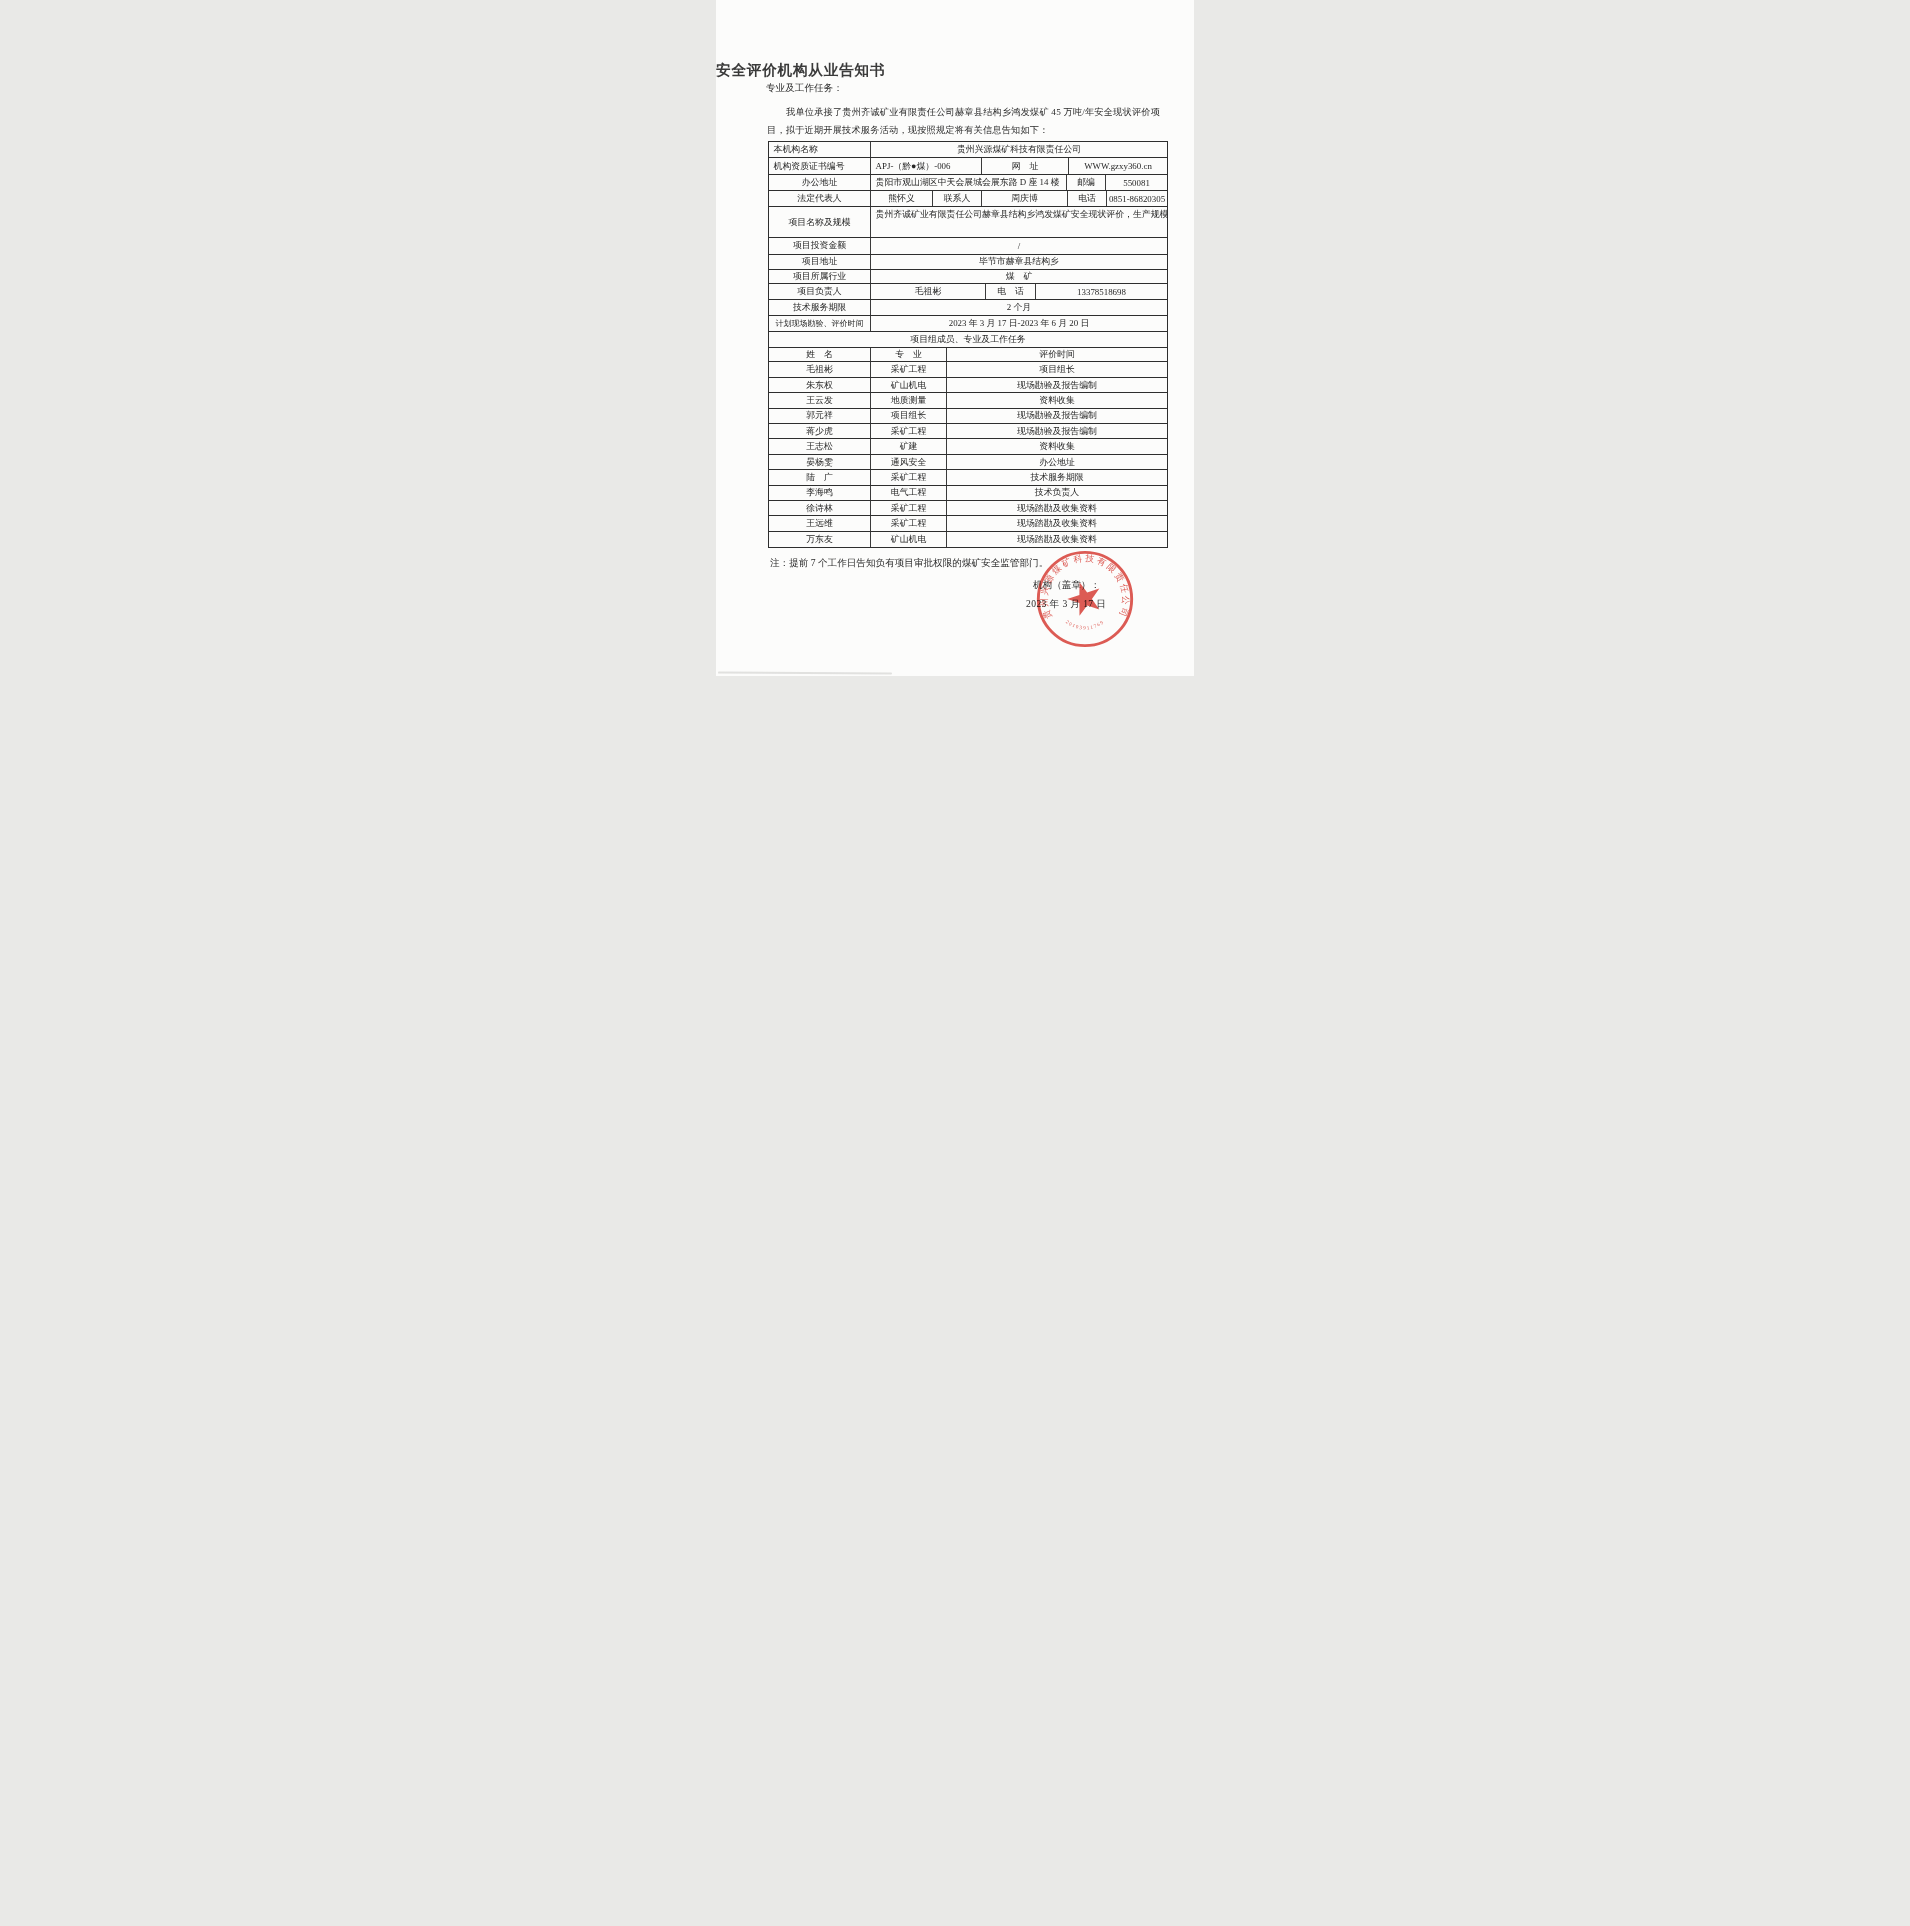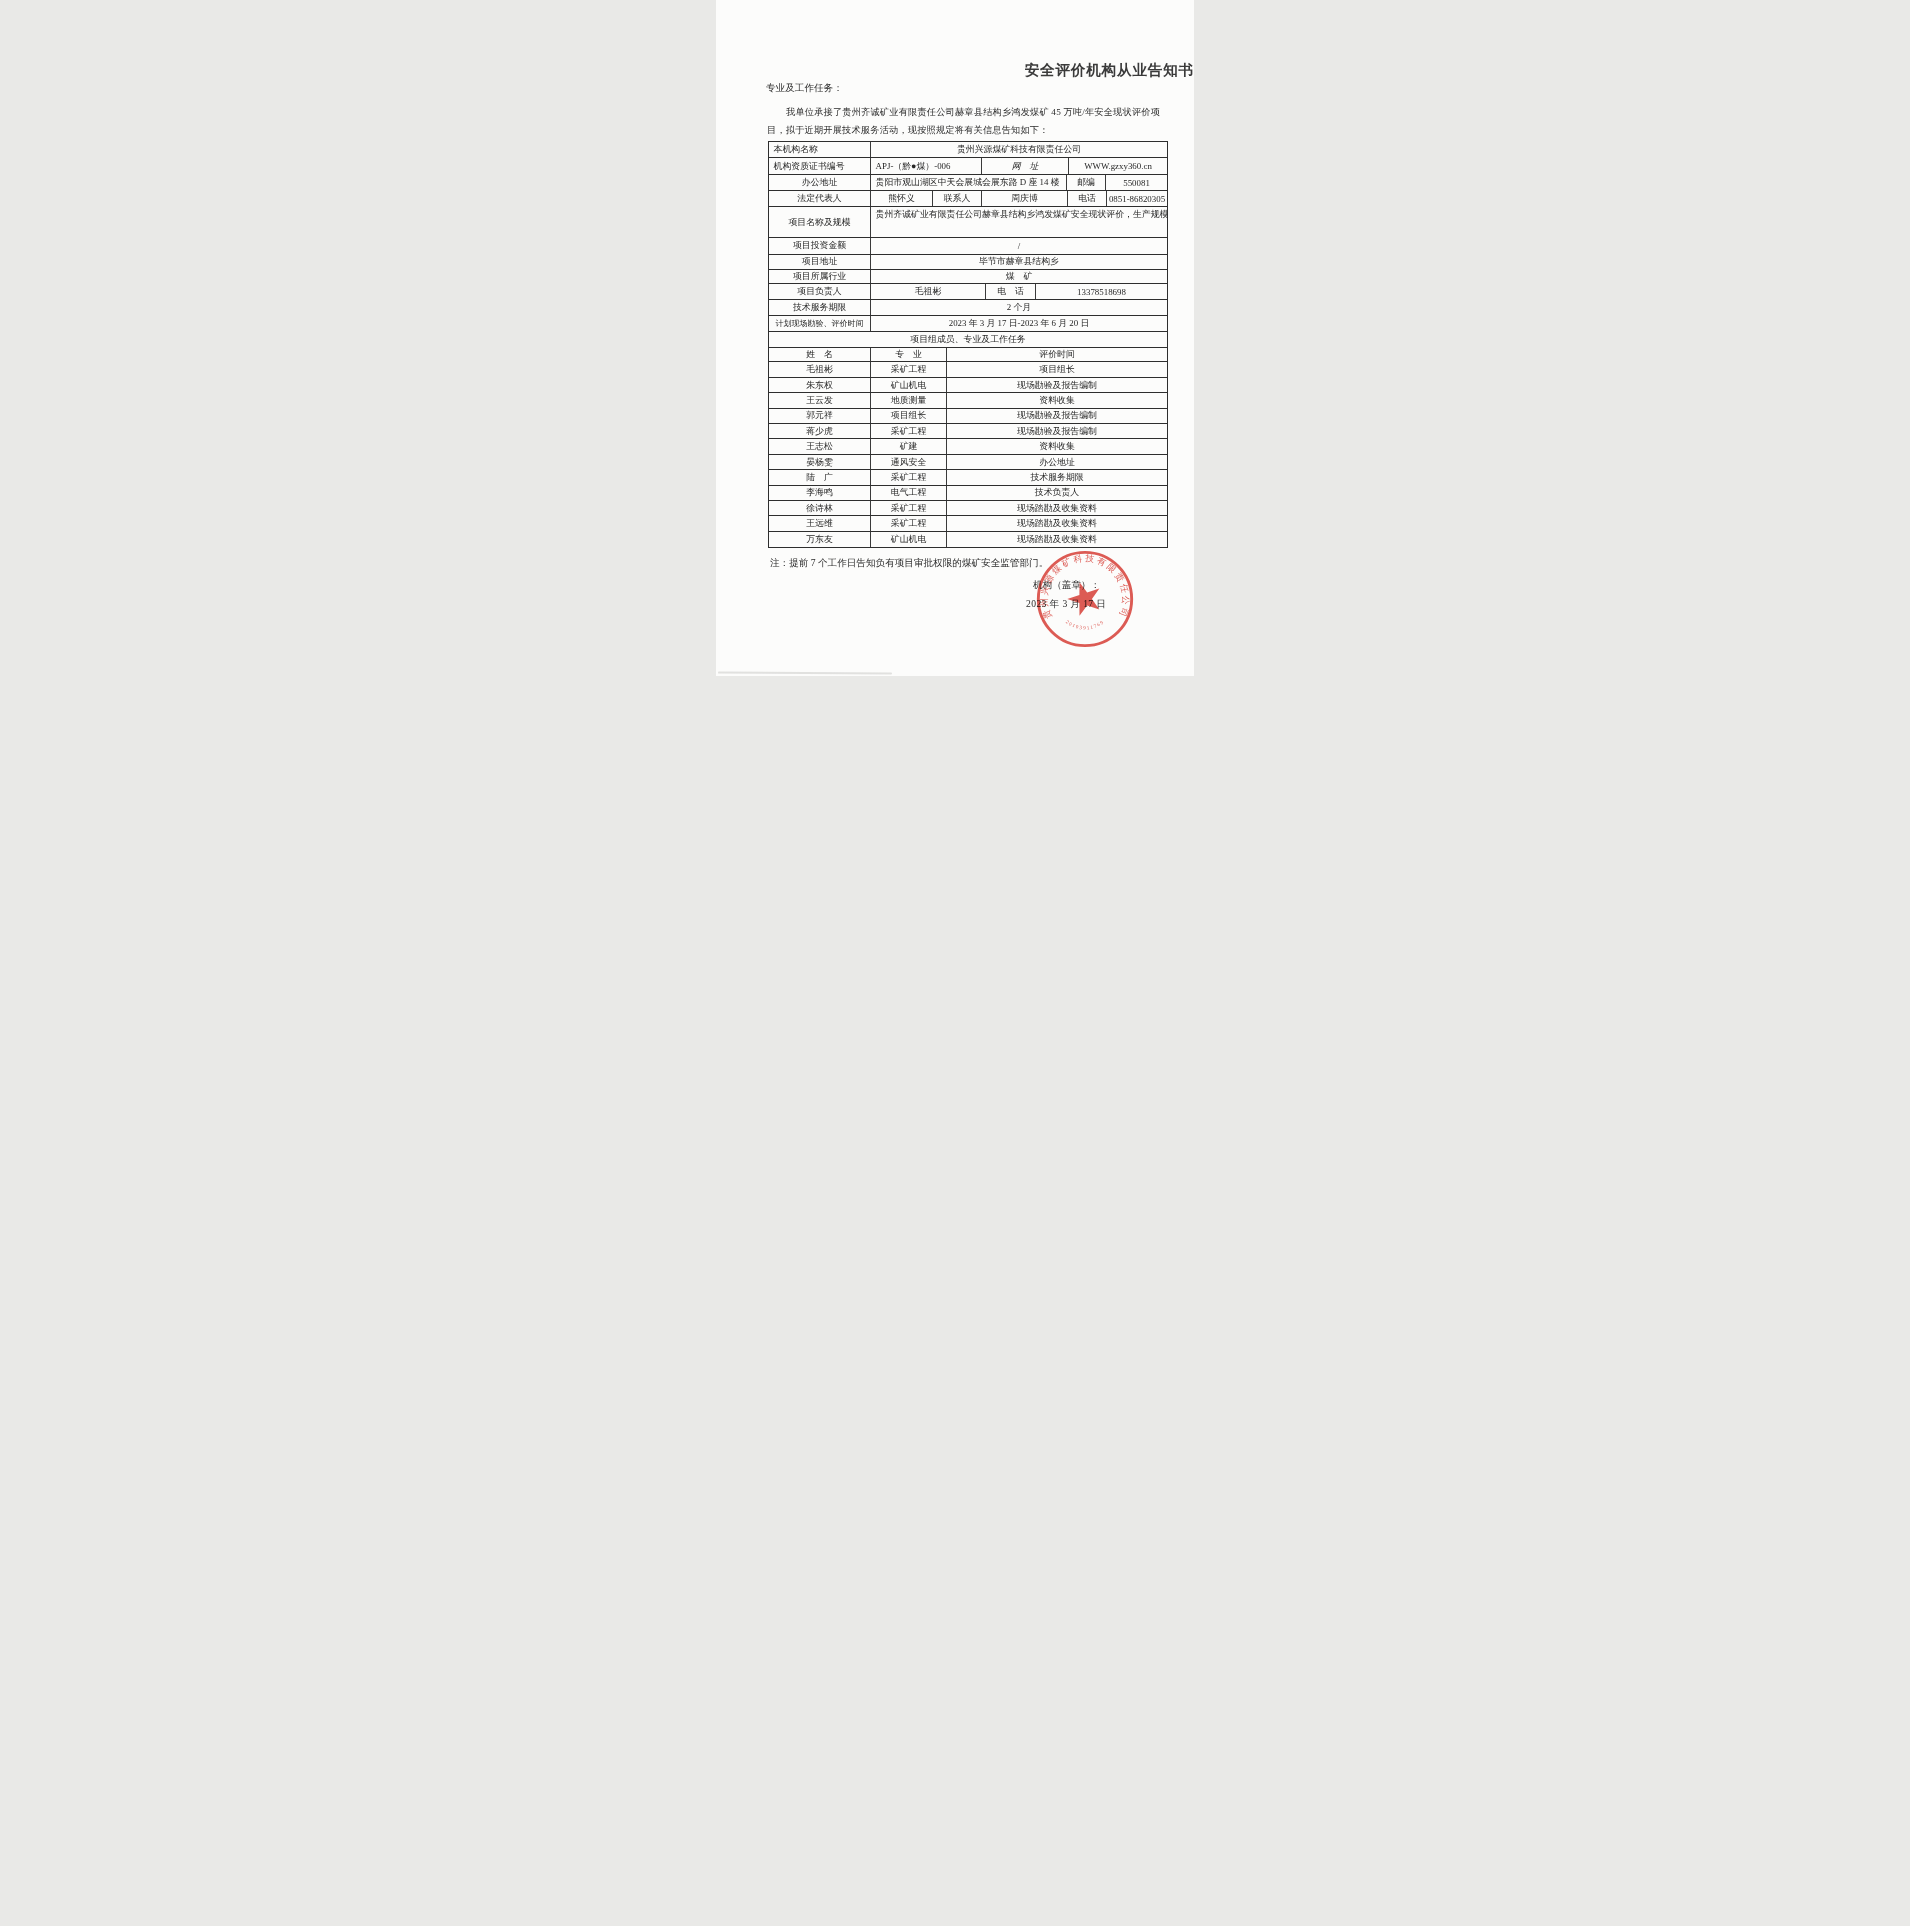--- a/index.html
+++ b/index.html
@@ -8,21 +8,21 @@
     width:478px;height:676px;
     margin:0 auto;
     background:#fcfcfb;
     font-family:"Liberation Serif","DejaVu Serif",serif;
     color:#2b2b2b;
     overflow:hidden;
   }
   .abs{position:absolute;}
   .doc-title{
     left:0;top:61px;width:100%;
-    text-align:right;
+    text-align:left;
     font-size:14.6px;font-weight:bold;color:#3a3a3a;
     letter-spacing:0.8px;white-space:nowrap;
   }
   .salutation{left:50px;top:82px;font-size:9.6px;}
   .para-line{left:51px;top:106px;font-size:9.2px;letter-spacing:0.2px;white-space:nowrap;}
   .para-line.l1{text-indent:19px;}
   .para-line.l2{top:124px;}
 
   
   .info-table{
@@ -45,21 +45,21 @@
     overflow:hidden;white-space:nowrap;
     flex:0 0 auto;
   }
   .cell.last{border-right:none;flex:1 1 auto;}
   .cell.left{justify-content:flex-start;padding-left:4.6px;}
   .cell.small{font-size:8px;}
   
   .h42{height:16px;} .h44{height:17px;} .h41{height:16px;} .h81{height:31px;}
   .h43{height:16.6px;} .h39{height:15px;} .h38{height:14.6px;} .h37{height:14.3px;align-items:center;} .h40{height:15.4px;}
   
-  .w264{width:102px;} .w287{width:111px;} .w226{width:87px;font-style:italic;}
+  .w264{width:102px;} .w287{width:111px;} .w226{width:87px;}
   .w509{width:196px;} .w101{width:39px;}
   .w161{width:62px;} .w126{width:49px;} .w222{width:86px;}
   .w298{width:115px;} .w129{width:50px;}
   .w198{width:76px;}
   .two-line{flex-direction:row;align-items:flex-start;justify-content:space-between;padding-left:4.6px;}
   .two-line div{line-height:14px;}
 
   .note-line{left:54px;top:557px;font-size:9.6px;white-space:nowrap;}
   .seal-label{left:317px;top:579px;font-size:9.6px;white-space:nowrap;z-index:2;}
   .date-line{left:310px;top:598px;font-size:9.6px;letter-spacing:0.4px;white-space:nowrap;z-index:2;}

